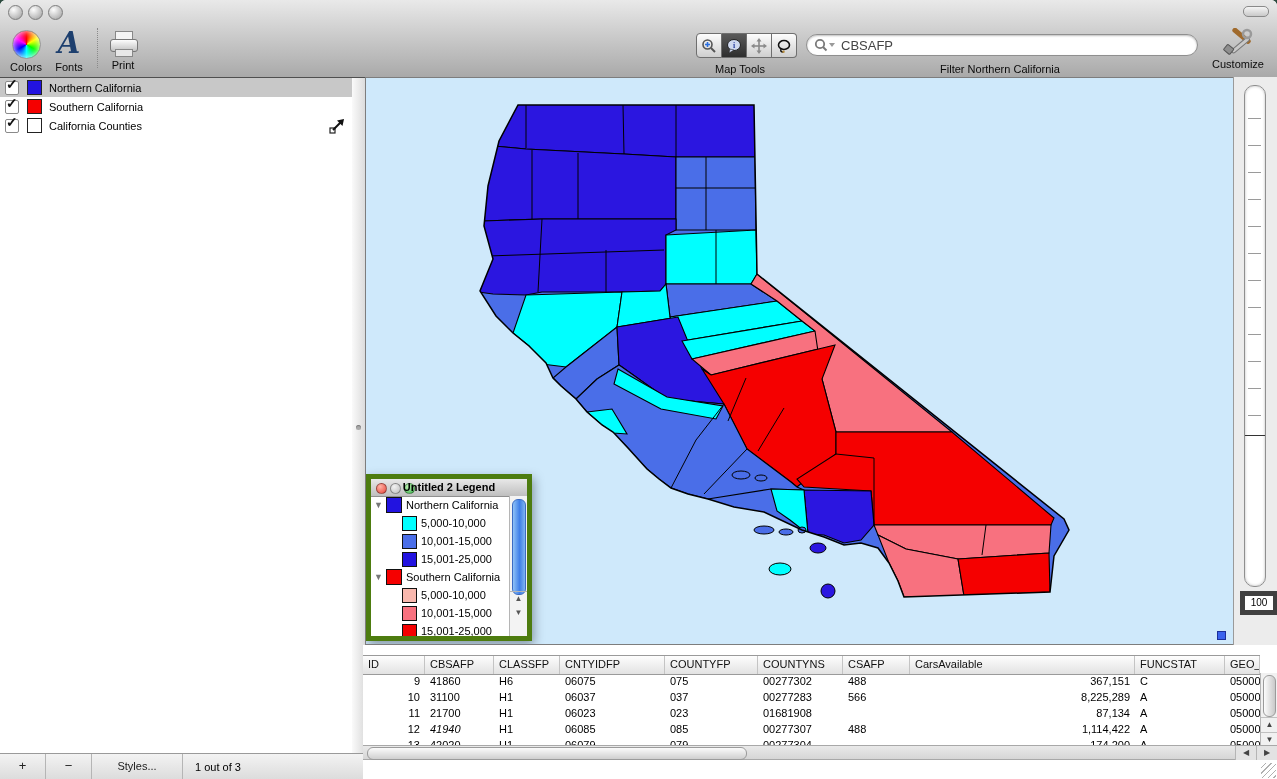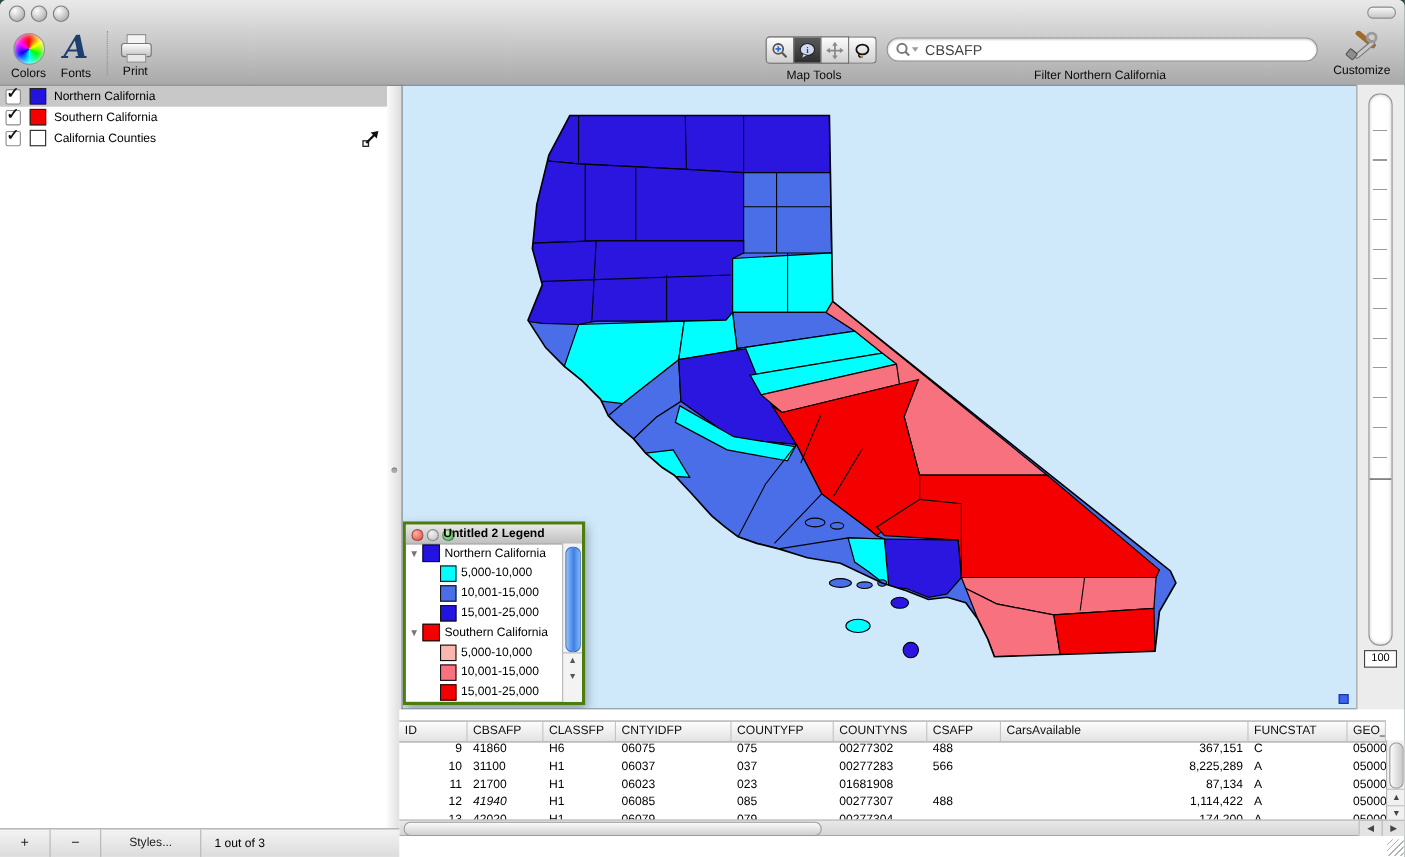--- a/index.html
+++ b/index.html
@@ -60,25 +60,25 @@
   .mapwrap{position:absolute;left:365px;top:77px;width:868px;height:568px;background:#cfe9fb;
            border:1px solid #7d7d7d;border-right:none;box-sizing:border-box;overflow:hidden;}
   .map-resize-dot{position:absolute;left:1217px;top:631px;width:7px;height:7px;background:#3a63ee;border:1px solid #1c2f9a;}
   
   .rightstrip{position:absolute;left:1233px;top:77px;width:44px;height:568px;background:#ececec;border-left:1px solid #9a9a9a;box-sizing:border-box;}
   .zoomslider{position:absolute;left:10px;top:8px;width:20px;height:500px;background:#fff;
               border:1px solid #8f8f8f;border-radius:10px;box-shadow:inset 0 0 3px #bbb;overflow:hidden;}
   .zoomticks{position:absolute;left:3px;top:6px;width:13px;height:340px;
              background:repeating-linear-gradient(180deg,transparent 0 26px,#9a9a9a 26px 27px);}
   .zoomline{position:absolute;left:0;top:349px;width:100%;height:1px;background:#333;}
-  .zoomval{position:absolute;left:6px;top:514px;width:28px;height:14px;background:#fff;border:1px solid #404040;
+  .zoomval{position:absolute;left:6px;top:514px;width:28px;height:14px;background:#fff;border:5px solid #404040;
            font-size:10px;text-align:center;line-height:14px;}
   
   .legend{position:absolute;left:0px;top:396px;width:166px;height:167px;background:#fff;
-          border:3px solid #4d7c0f;box-shadow:2px 4px 10px rgba(0,0,0,.35);box-sizing:border-box;}
+          border:5px solid #4d7c0f;box-shadow:2px 4px 10px rgba(0,0,0,.35);box-sizing:border-box;}
   .legend-tb{position:relative;height:17px;background:linear-gradient(#e8e8e8,#bfbfbf);border-bottom:1px solid #8f8f8f;}
   .legend-tb .t{position:absolute;left:0;right:0;top:2px;text-align:center;font-size:11px;font-weight:bold;}
   .ltl{position:absolute;top:4px;width:9px;height:9px;border-radius:50%;border:1px solid rgba(0,0,0,.35);}
   .ltl.r{left:5px;background:radial-gradient(circle at 35% 30%,#ffb3a6,#e8453a);}
   .ltl.y{left:19px;background:radial-gradient(circle at 35% 30%,#f2f2f2,#bdbdbd);}
   .ltl.g{left:33px;background:radial-gradient(circle at 35% 30%,#c4f2b8,#37b54a);}
   .legend-body{position:absolute;left:0;top:17px;right:17px;bottom:0;overflow:hidden;}
   .lg-row{display:flex;align-items:center;height:18px;}
   .lg-row .tri{width:12px;margin-left:3px;color:#777;font-size:9px;}
   .lg-sw{width:14px;height:14px;border:1px solid #111;}

